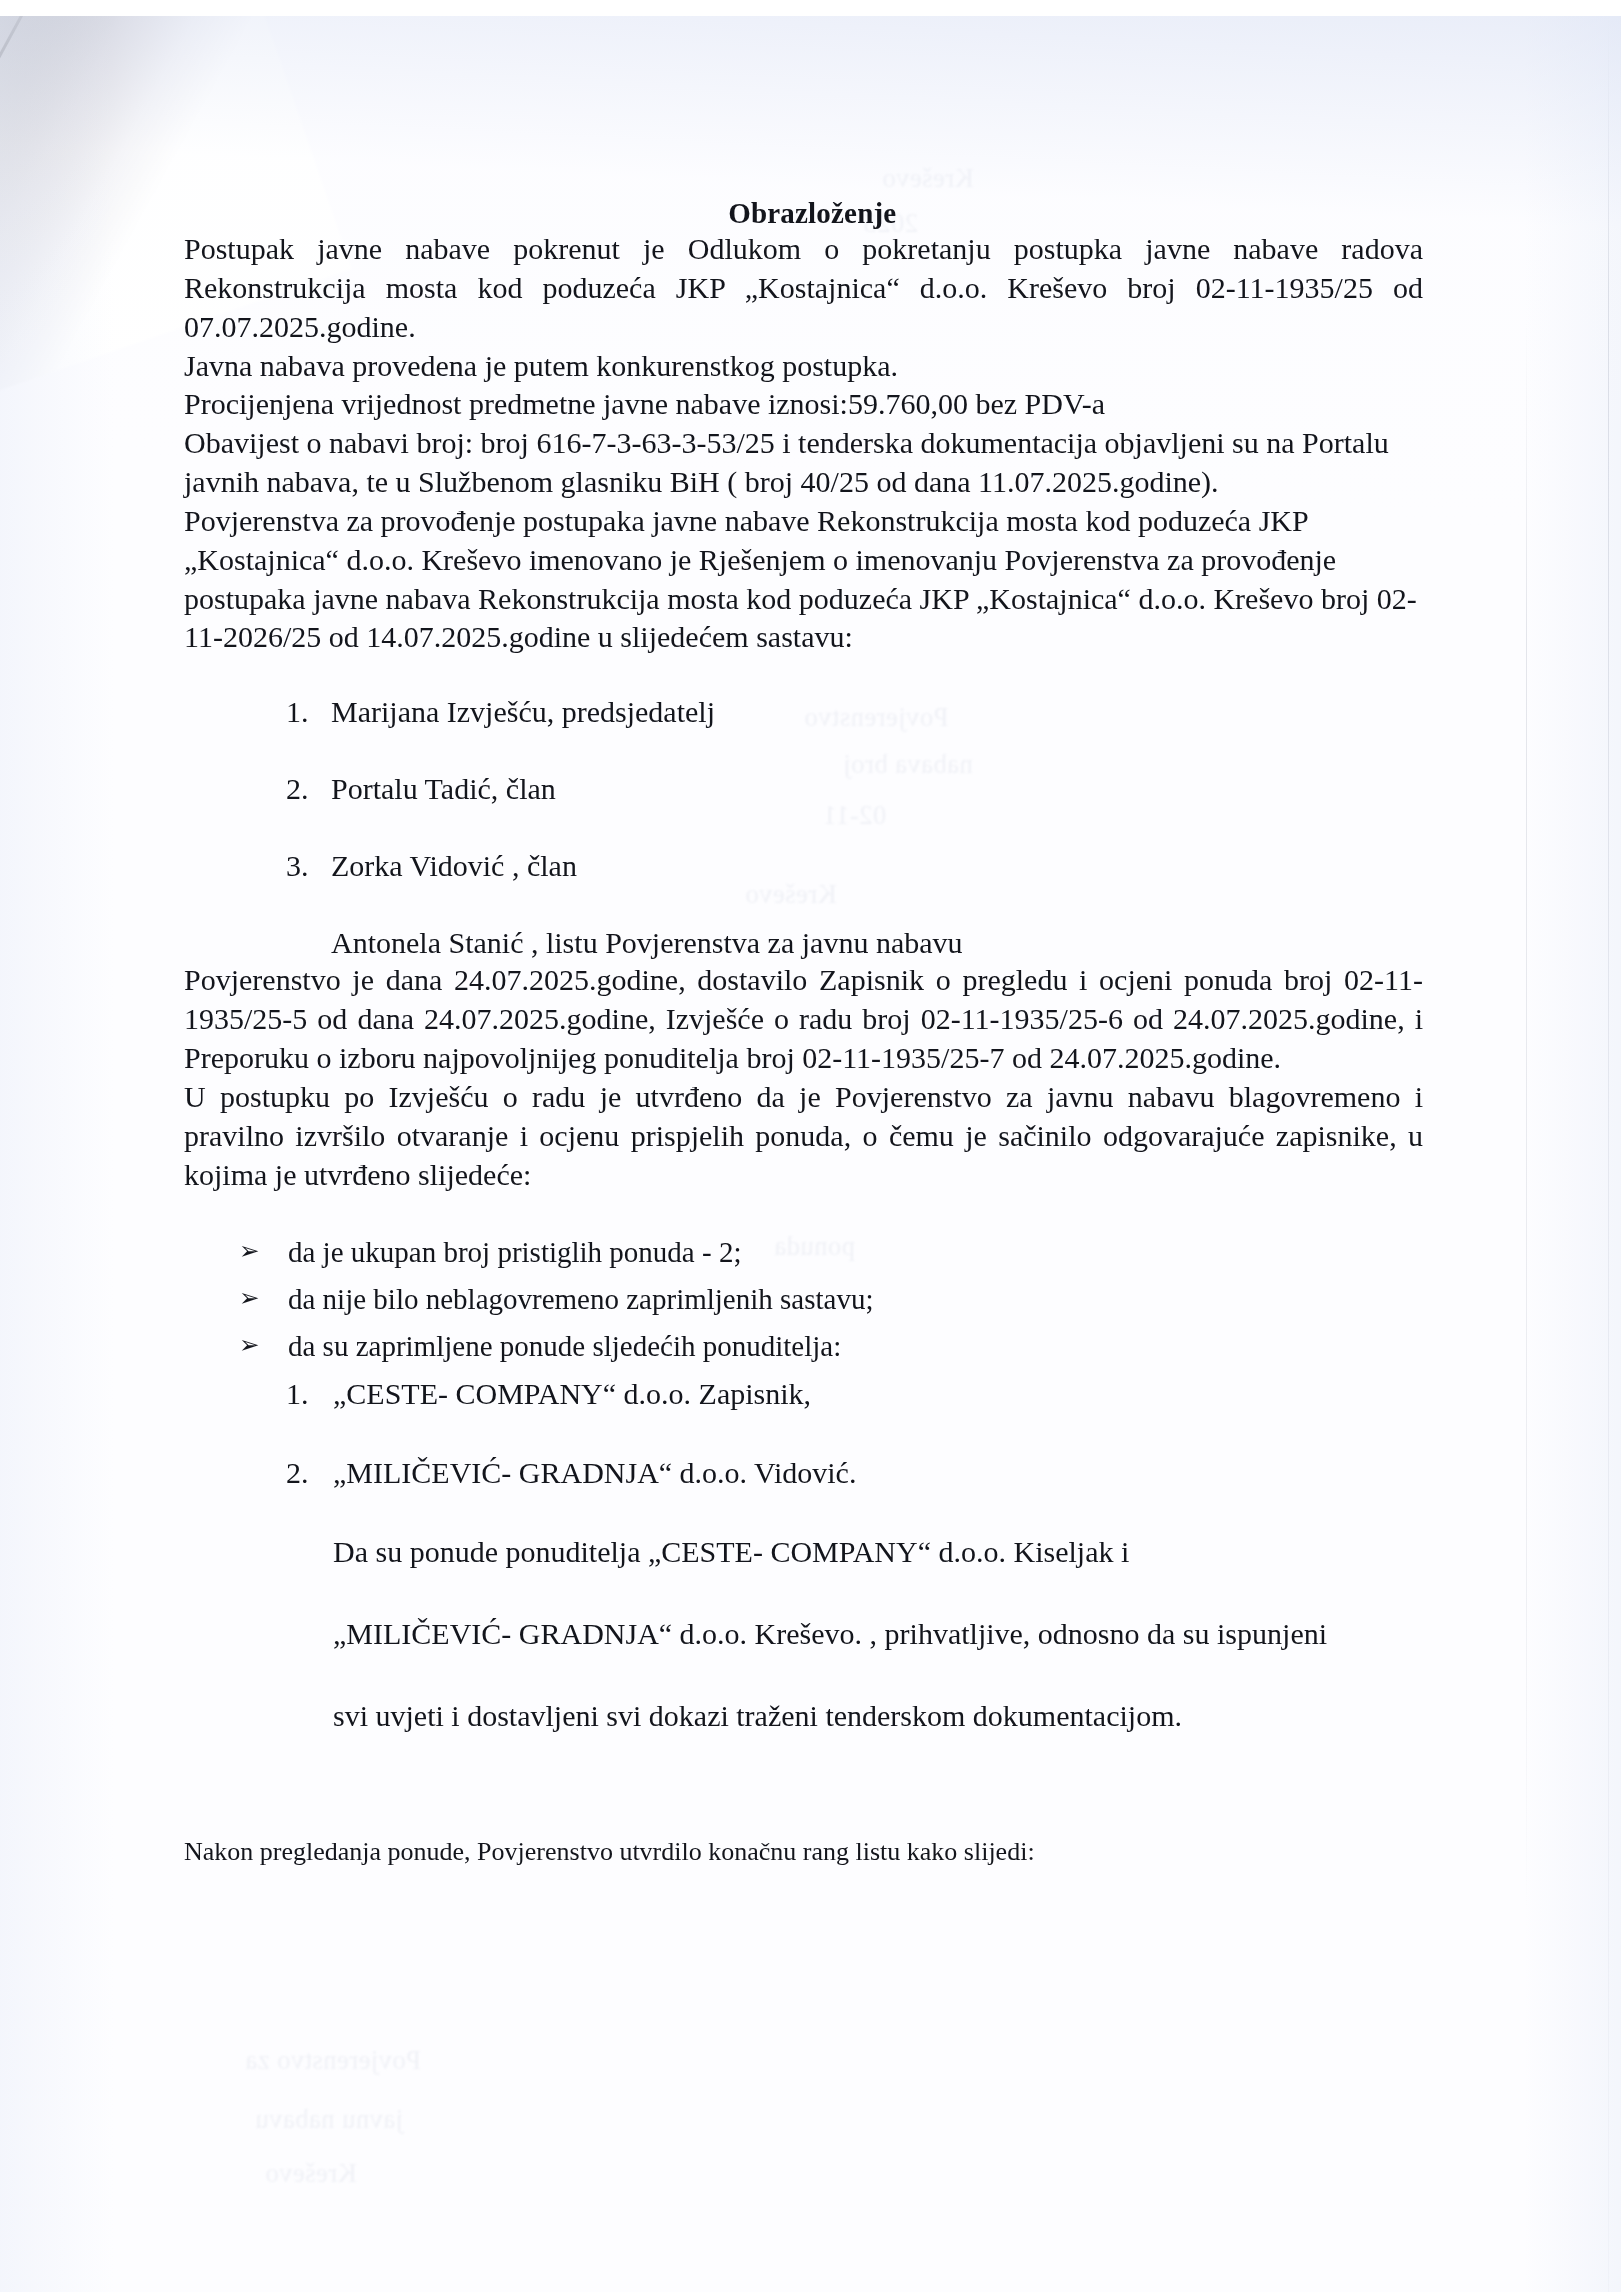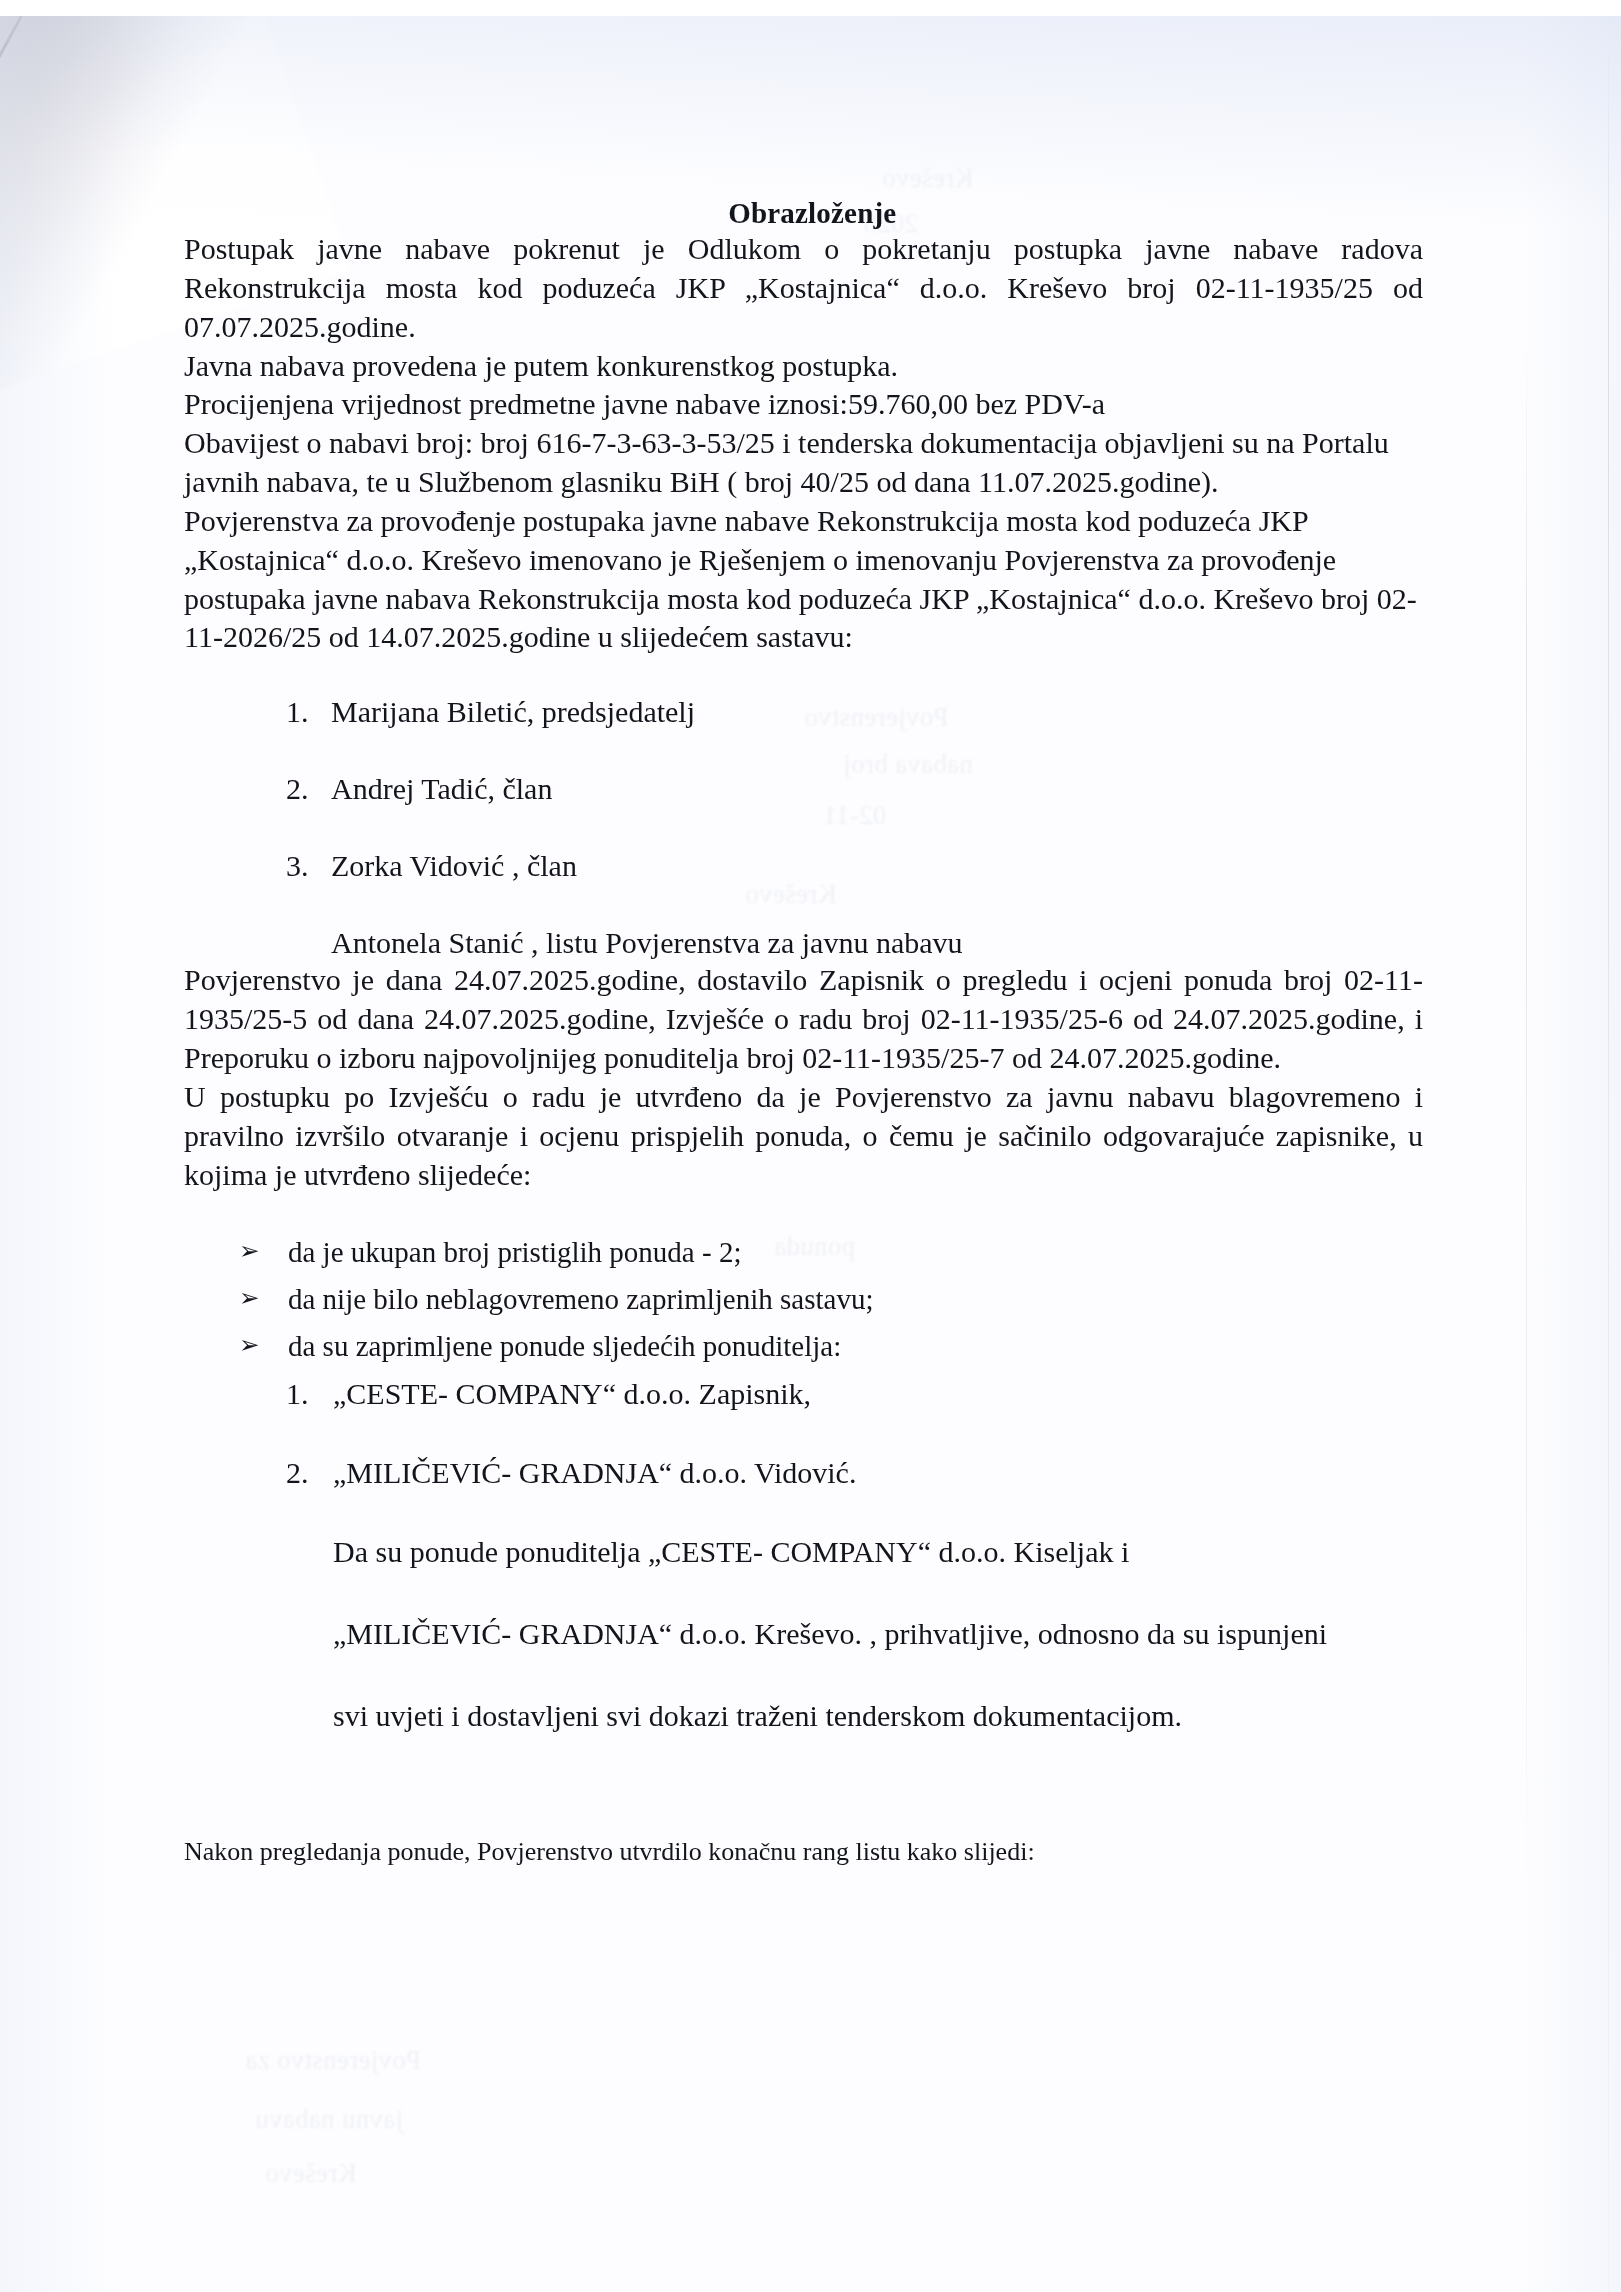--- a/index.html
+++ b/index.html
@@ -231,25 +231,25 @@
 
     <p class="body nojust gap-tiny">Procijenjena vrijednost predmetne javne nabave iznosi:59.760,00 bez PDV-a</p>
 
     <p class="body nojust gap-tiny">Obavijest o nabavi broj: broj 616-7-3-63-3-53/25  i tenderska dokumentacija  objavljeni su na Portalu javnih nabava, te u Službenom glasniku BiH ( broj 40/25 od dana 11.07.2025.godine).</p>
 
     <p class="body nojust gap-tiny">Povjerenstva za provođenje postupaka javne nabave Rekonstrukcija mosta kod poduzeća JKP „Kostajnica“ d.o.o. Kreševo imenovano je Rješenjem o imenovanju Povjerenstva za provođenje postupaka javne nabava Rekonstrukcija mosta kod poduzeća JKP „Kostajnica“ d.o.o. Kreševo broj 02-11-2026/25 od 14.07.2025.godine u slijedećem sastavu:</p>
 
     <ol class="members">
       <li>
         <span class="num">1.</span>
-        <span>Marijana Biletić, predsjedatelj</span>
+        <span>Marijana Izvješću, predsjedatelj</span>
       </li>
       <li>
         <span class="num">2.</span>
-        <span>Andrej Tadić, član</span>
+        <span>Portalu Tadić, član</span>
       </li>
       <li>
         <span class="num">3.</span>
         <span> Zorka Vidović , član</span>
       </li>
     </ol>
 
     <div class="secretary">Antonela Stanić , listu Povjerenstva za javnu nabavu</div>
 
     <p class="body block-2">Povjerenstvo je dana 24.07.2025.godine, dostavilo  Zapisnik o pregledu i ocjeni ponuda broj 02-11-1935/25-5 od dana 24.07.2025.godine, Izvješće o radu broj 02-11-1935/25-6 od 24.07.2025.godine, i Preporuku o izboru najpovoljnijeg ponuditelja broj 02-11-1935/25-7 od 24.07.2025.godine.</p>

